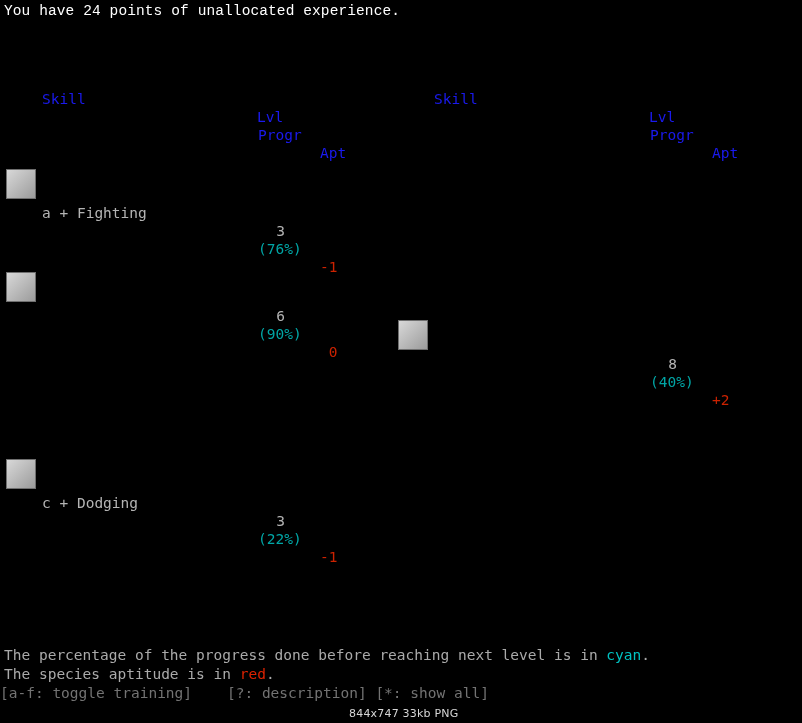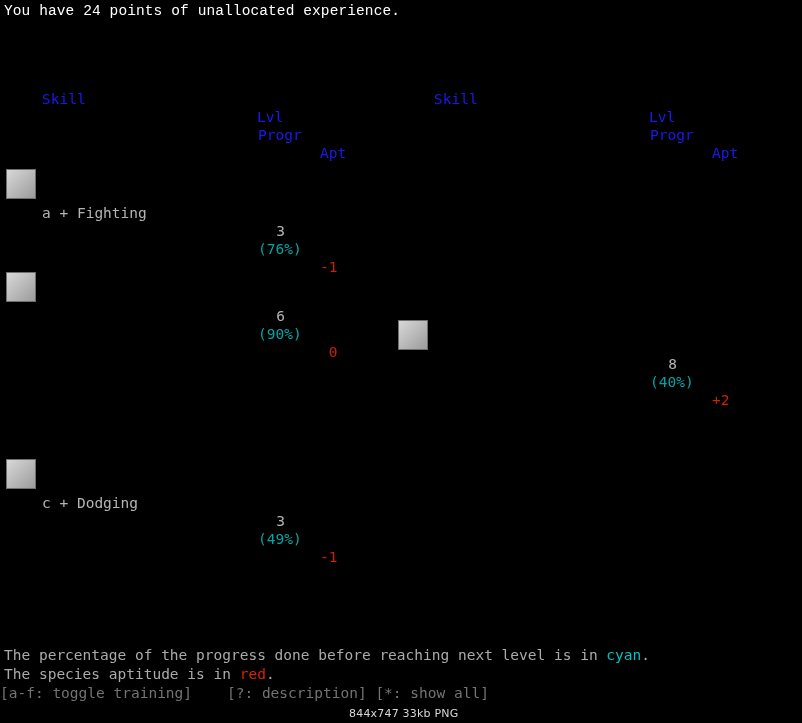--- a/index.html
+++ b/index.html
@@ -153,21 +153,21 @@
 
   <div class="spacer-row"></div>
 
   
   <div class="skill-row">
     <span class="tile">
       
     </span>
     <span class="col c-skill skill-name">c + Dodging</span>
     <span class="col c-lvl skill-lvl">3</span>
-    <span class="col c-prog skill-prog">(49%)</span>
+    <span class="col c-prog skill-prog">(22%)</span>
     <span class="col c-apt skill-apt">-1</span>
   </div>
 
   <div class="spacer-row"></div>
 
   
 
   
   
 </div>

